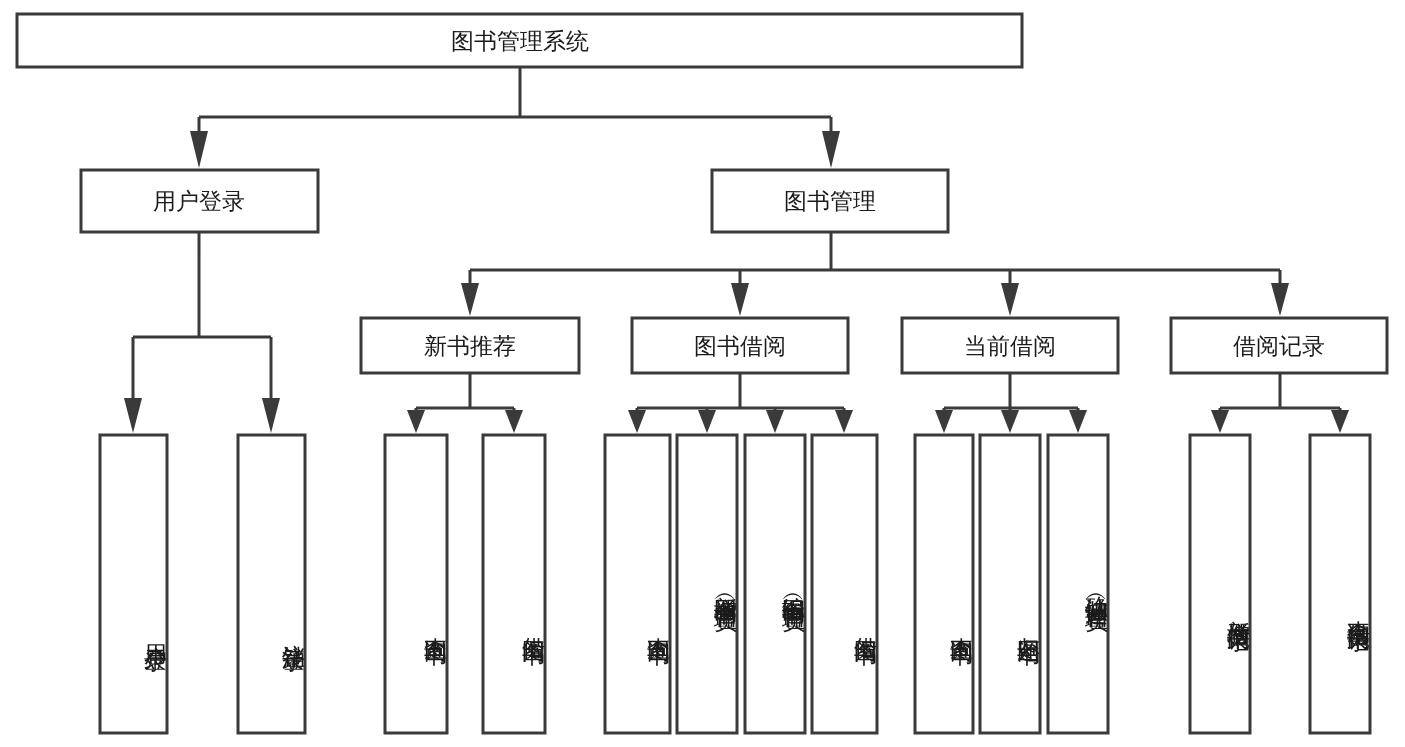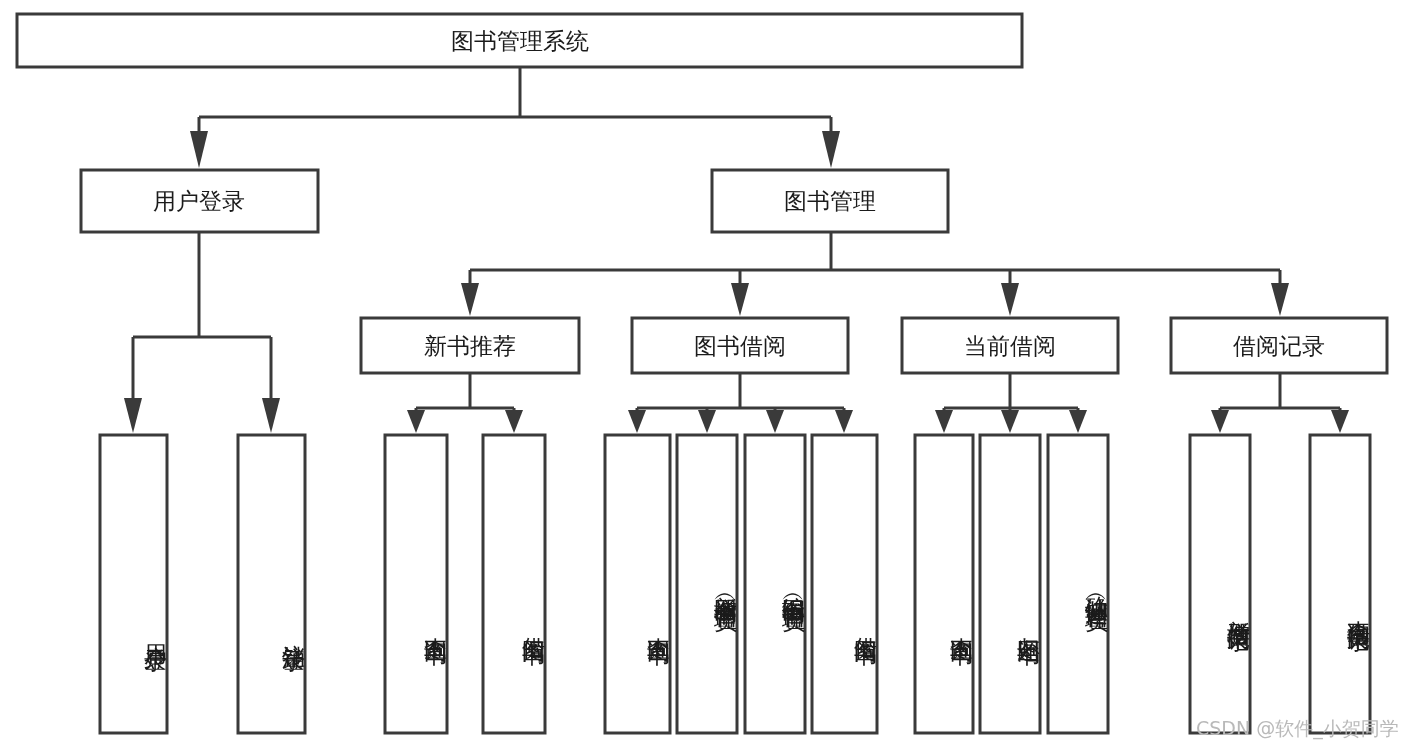--- a/index.html
+++ b/index.html
@@ -218,15 +218,14 @@
   <div class="node-label-v-wrap" style="left:915px; top:518px; width:58px; height:210px;">查询图书</div>
 
   <div class="node-label-v-wrap" style="left:980px; top:518px; width:60px; height:210px;">归还图书</div>
 
   <div class="node-label-v-wrap" style="left:1048px; top:443px; width:60px; height:288px;">确认归还（管理员）</div>
 
   <div class="node-label-v-wrap" style="left:1190px; top:485px; width:60px; height:245px;">新增借阅记录</div>
 
   <div class="node-label-v-wrap" style="left:1310px; top:485px; width:60px; height:245px;">查询借阅记录</div>
 
-  <div class="watermark" style="left:1196px; top:716px;">CSDN @软件_小贺同学</div>
 
 </div>
 
 </body></html>

